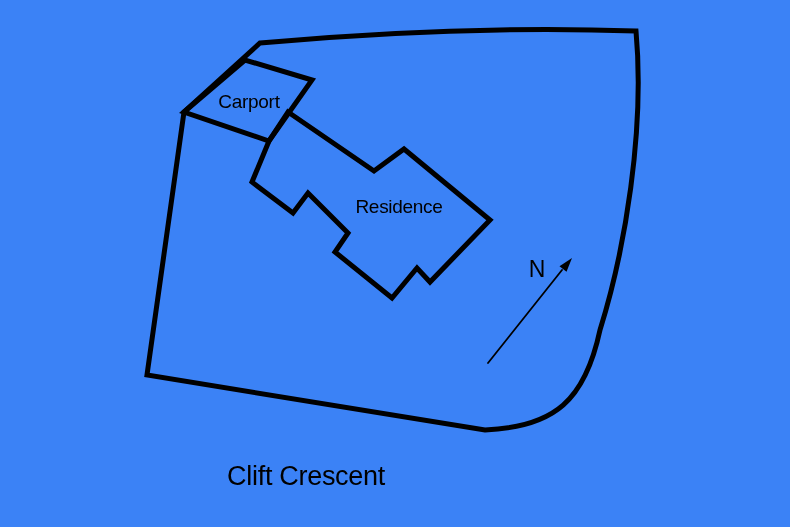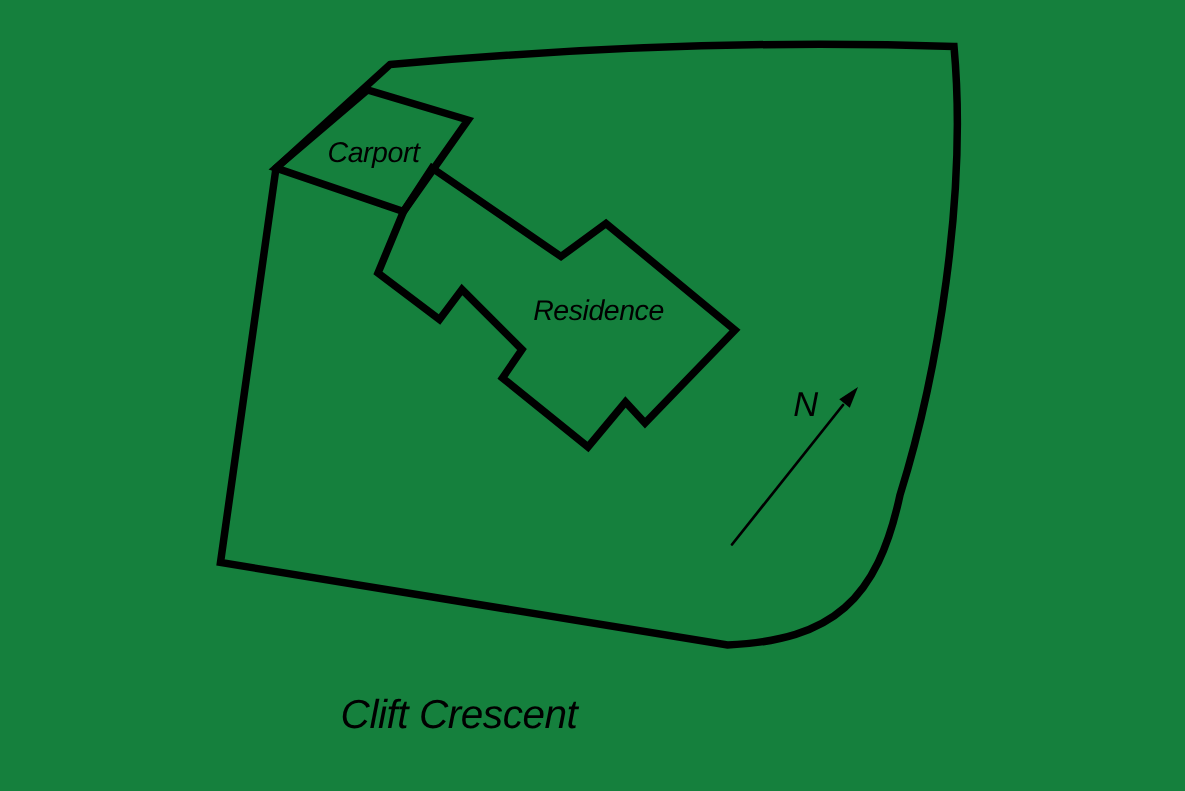--- a/index.html
+++ b/index.html
@@ -4,24 +4,23 @@
 <style>
   html, body {
     margin: 0;
     padding: 0;
     background: #ffffff;
   }
   #stage {
     position: relative;
     width: 790px;
     height: 527px;
-    background: #15803d;
+    background: #3b82f6;
     font-family: "Liberation Sans", sans-serif;
     overflow: hidden;
-    font-style: italic;
   }
   svg {
     display: block;
     width: 790px;
     height: 527px;
   }
   .outline {
     fill: none;
     stroke: #000000;
     stroke-width: 5;

